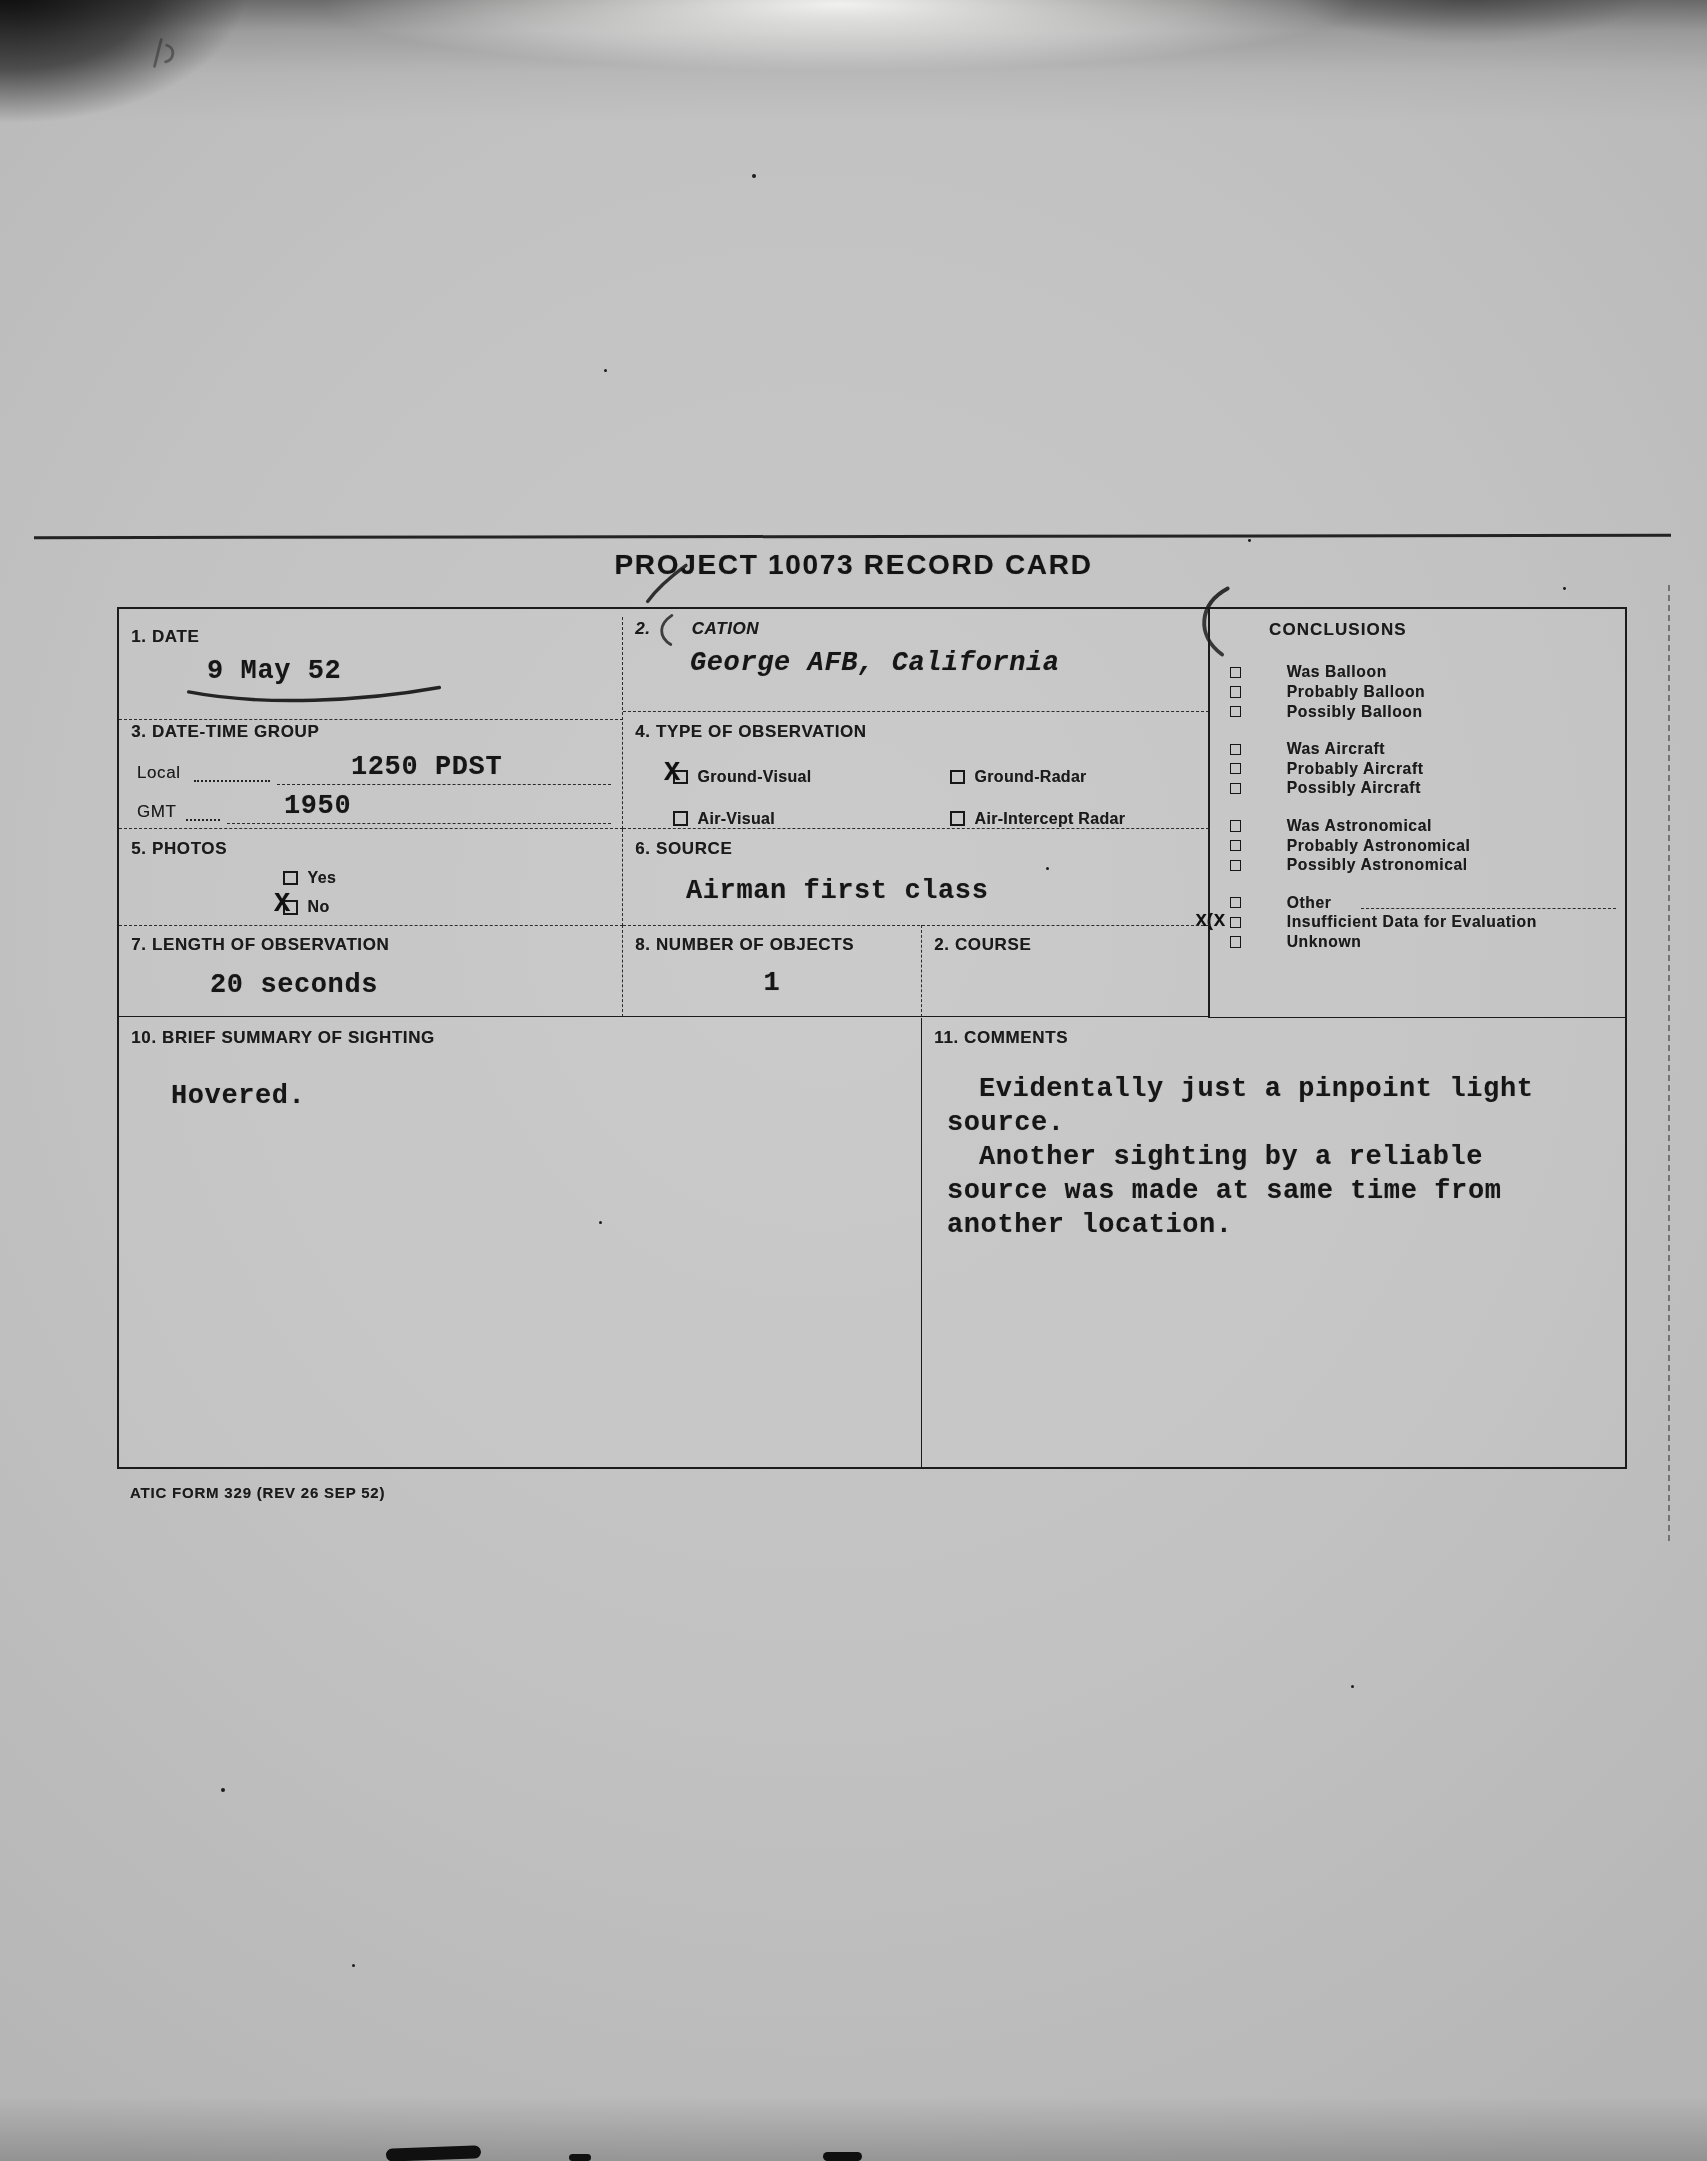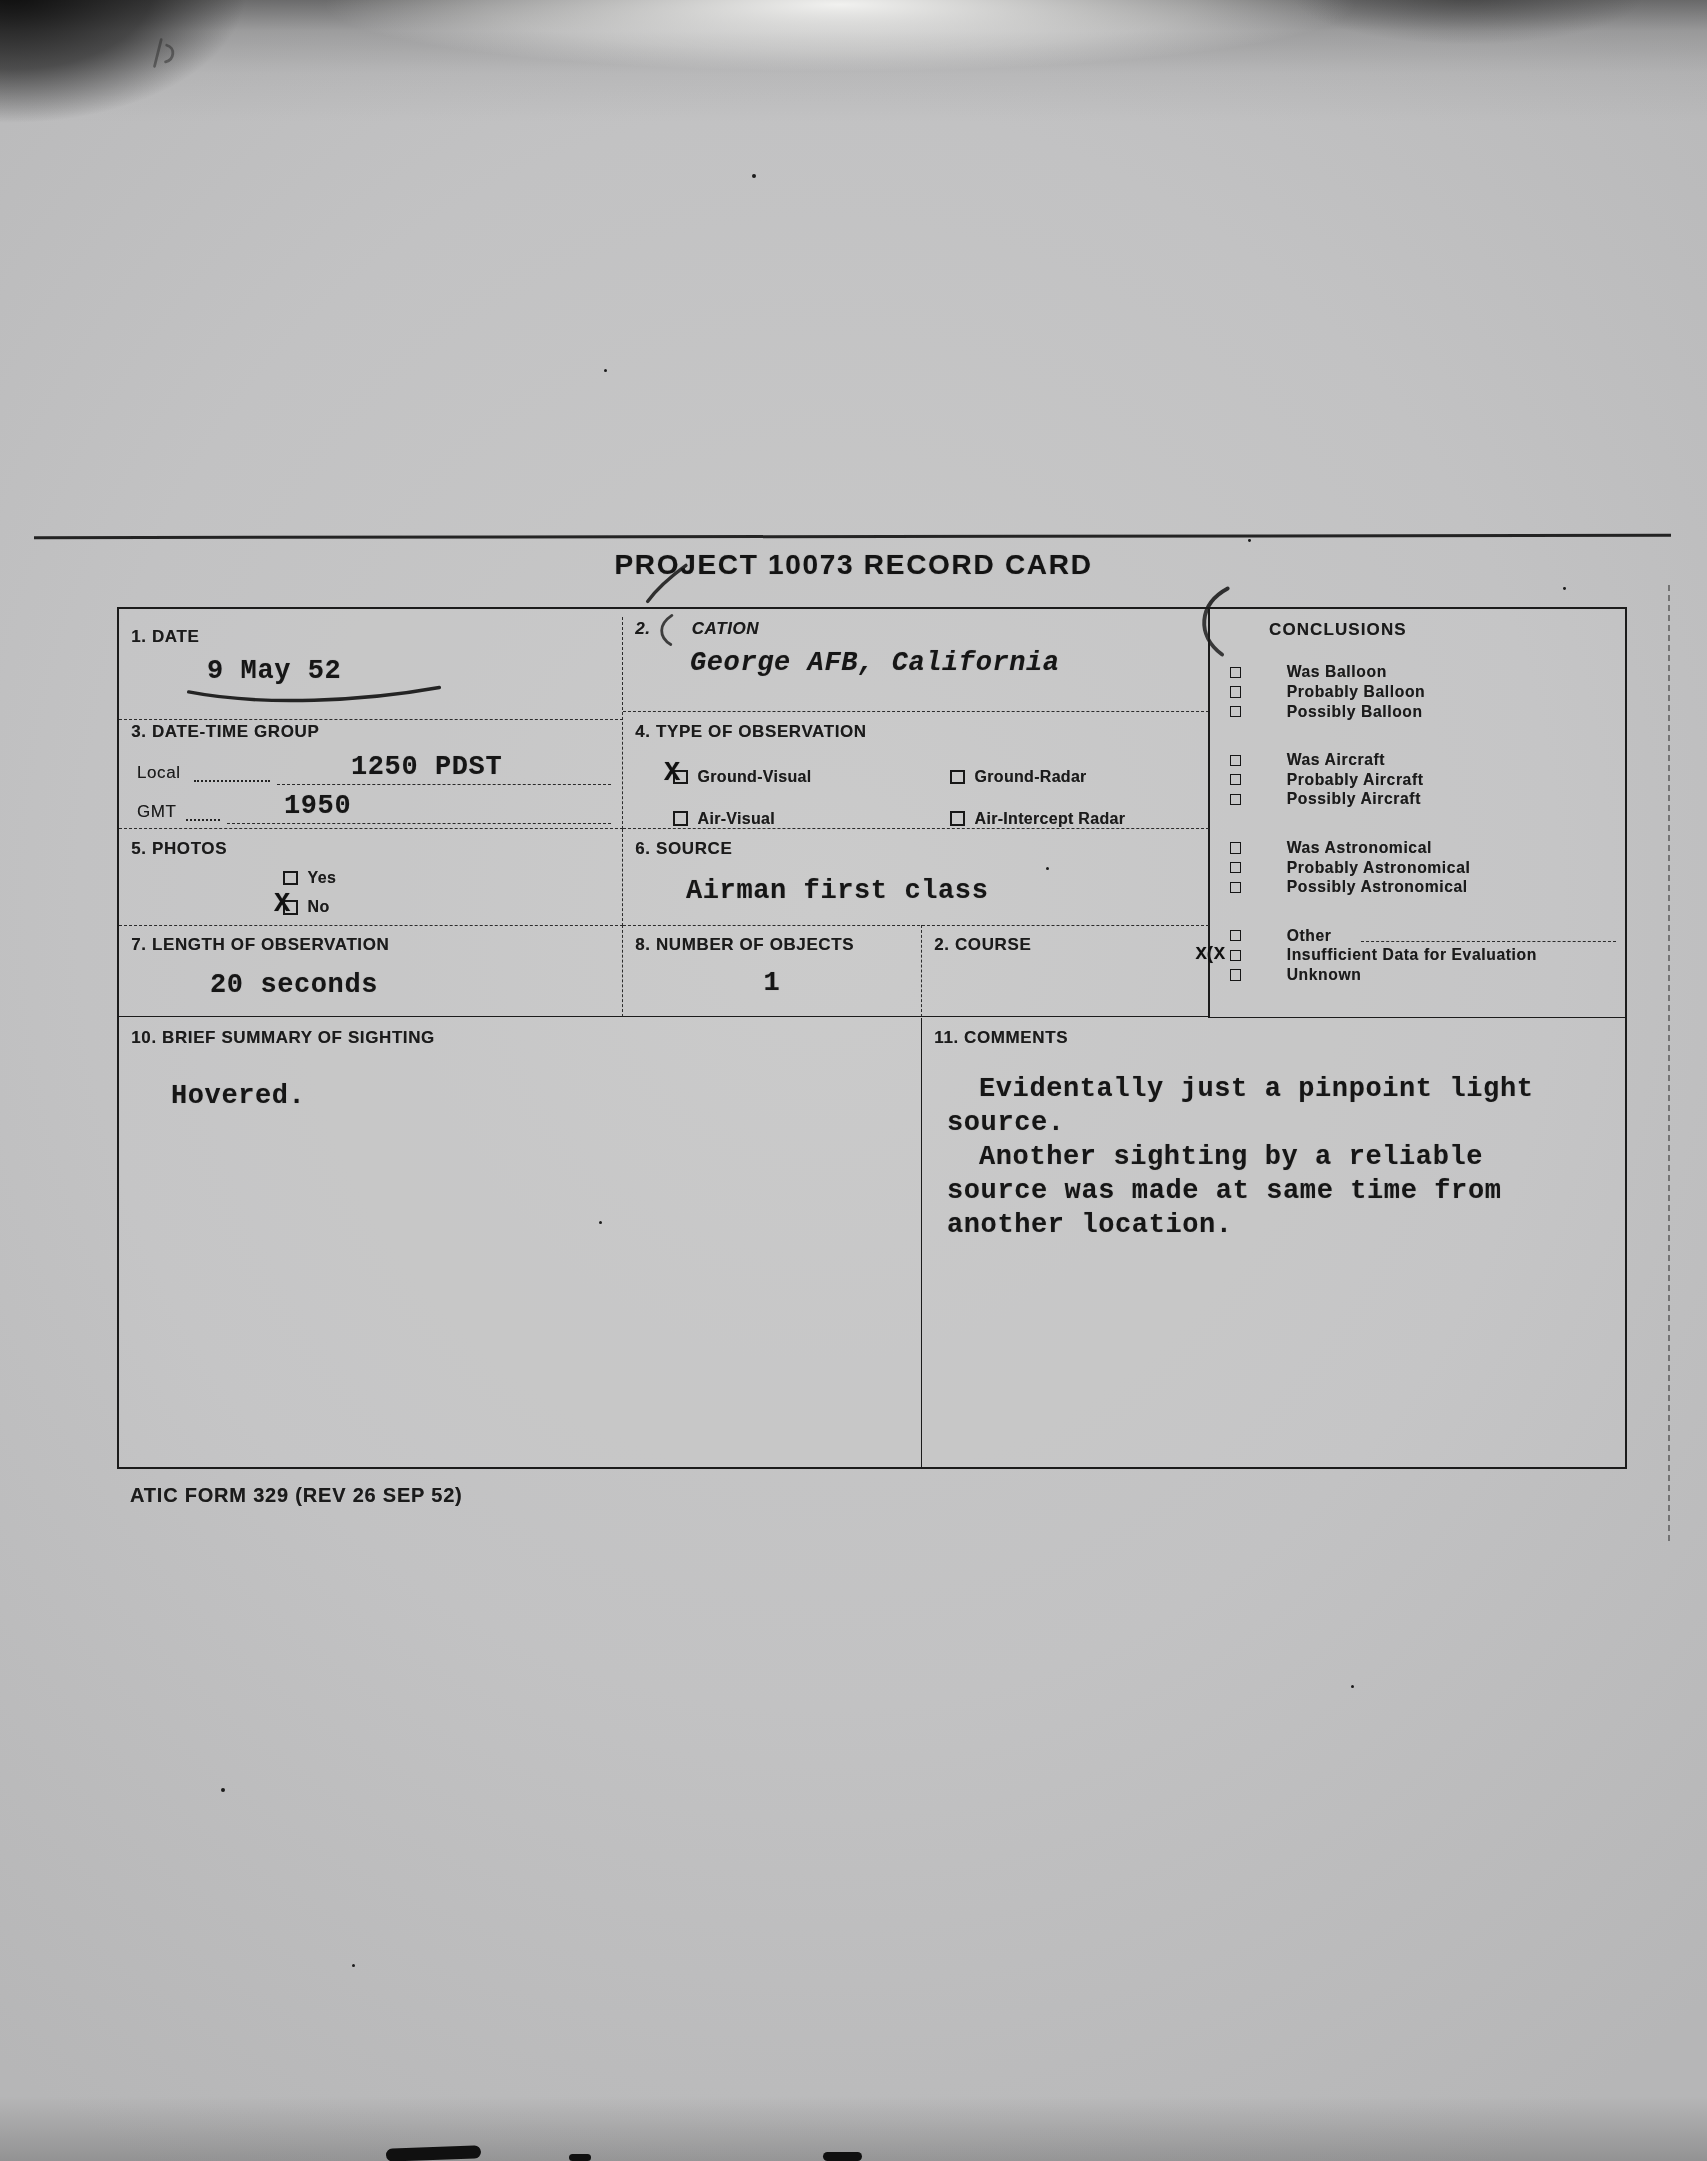--- a/index.html
+++ b/index.html
@@ -104,35 +104,35 @@
 
   .sum-block { margin: 31px 25px 0 52px; line-height: 35px; }
   .sum-block p { margin: 0; }
   .sum-block p + p { margin-top: 31px; }
 
   .com-block { margin: 23.5px 34px 0 25px; line-height: 34px; }
   .com-block p { margin: 0; text-indent: 32px; }
 
   
   .conc-head { padding: 11.2px 0 0 59px; letter-spacing: 1.1px; }
-  .c-group { margin-top: 29px; }
+  .c-group { margin-top: 18px; }
   .c-group.first { margin-top: 22.4px; }
   .c-item { position: relative; display: flex; align-items: center; height: 19.6px; padding-left: 20px; gap: 22px; }
   .c-item .cbox { width: 11.2px; height: 11.2px; border: 1.7px solid #161616; margin-right: 23.5px; flex: 0 0 auto; }
   .c-label { font-size: 15.7px; font-weight: bold; letter-spacing: 0.6px; white-space: nowrap; text-shadow: 0 0 0.6px rgba(10,10,10,0.45); }
   .c-trail { flex: 1 1 auto; height: 12.3px; border-bottom: 1.7px dashed #2c2c2c; margin-left: 7.8px; margin-right: 9px; }
   .c-mark {
     position: absolute; left: -14.6px; top: -2.2px;
     font-family: "Liberation Mono", monospace; font-weight: bold; font-size: 19px;
     letter-spacing: -2.2px; color: #101010;
   }
 
   .footer {
     position: absolute; left: 130px; top: 1484px;
-    font-size: 20px; font-weight: bold; letter-spacing: 0.8px;
+    font-size: 15px; font-weight: bold; letter-spacing: 0.8px;
     text-shadow: 0 0 0.6px rgba(10,10,10,0.45);
   }
 
   .edge-dash {
     position: absolute; left: 1668px; top: 585px; height: 956px; width: 0;
     border-left: 2.2px dashed rgba(25,25,25,0.45);
   }
 
   .speck { position: absolute; background: #1c1c1c; border-radius: 50%; }
   .blob  { position: absolute; background: #101010; border-radius: 6.7px; }

